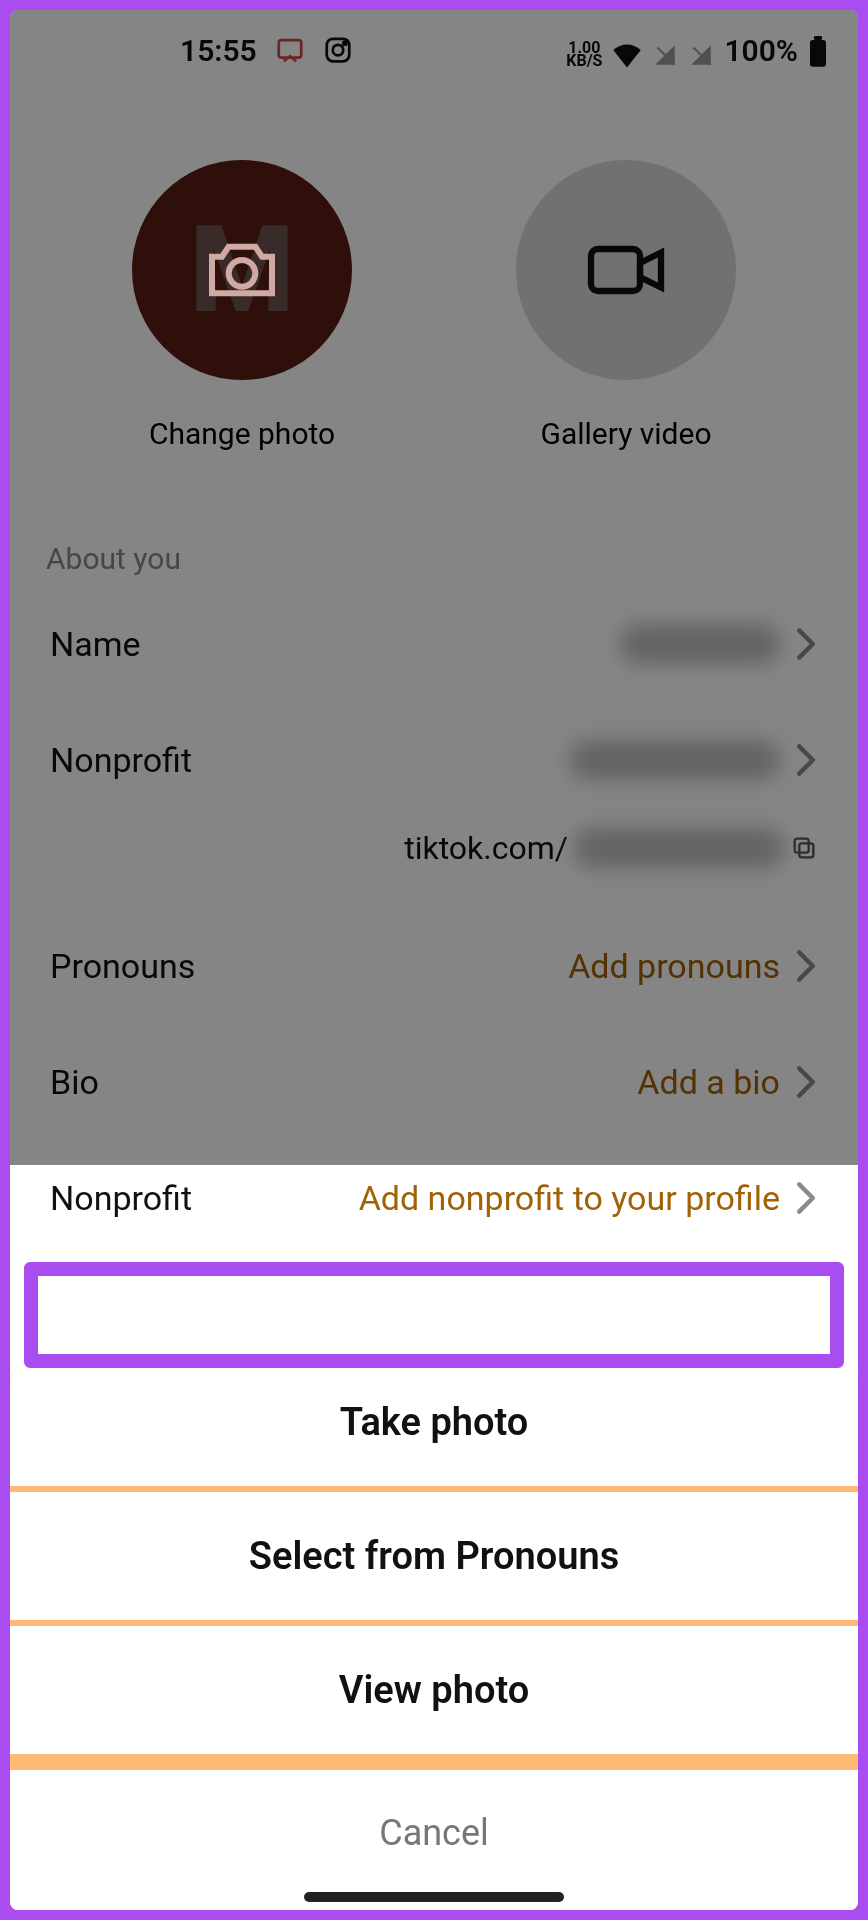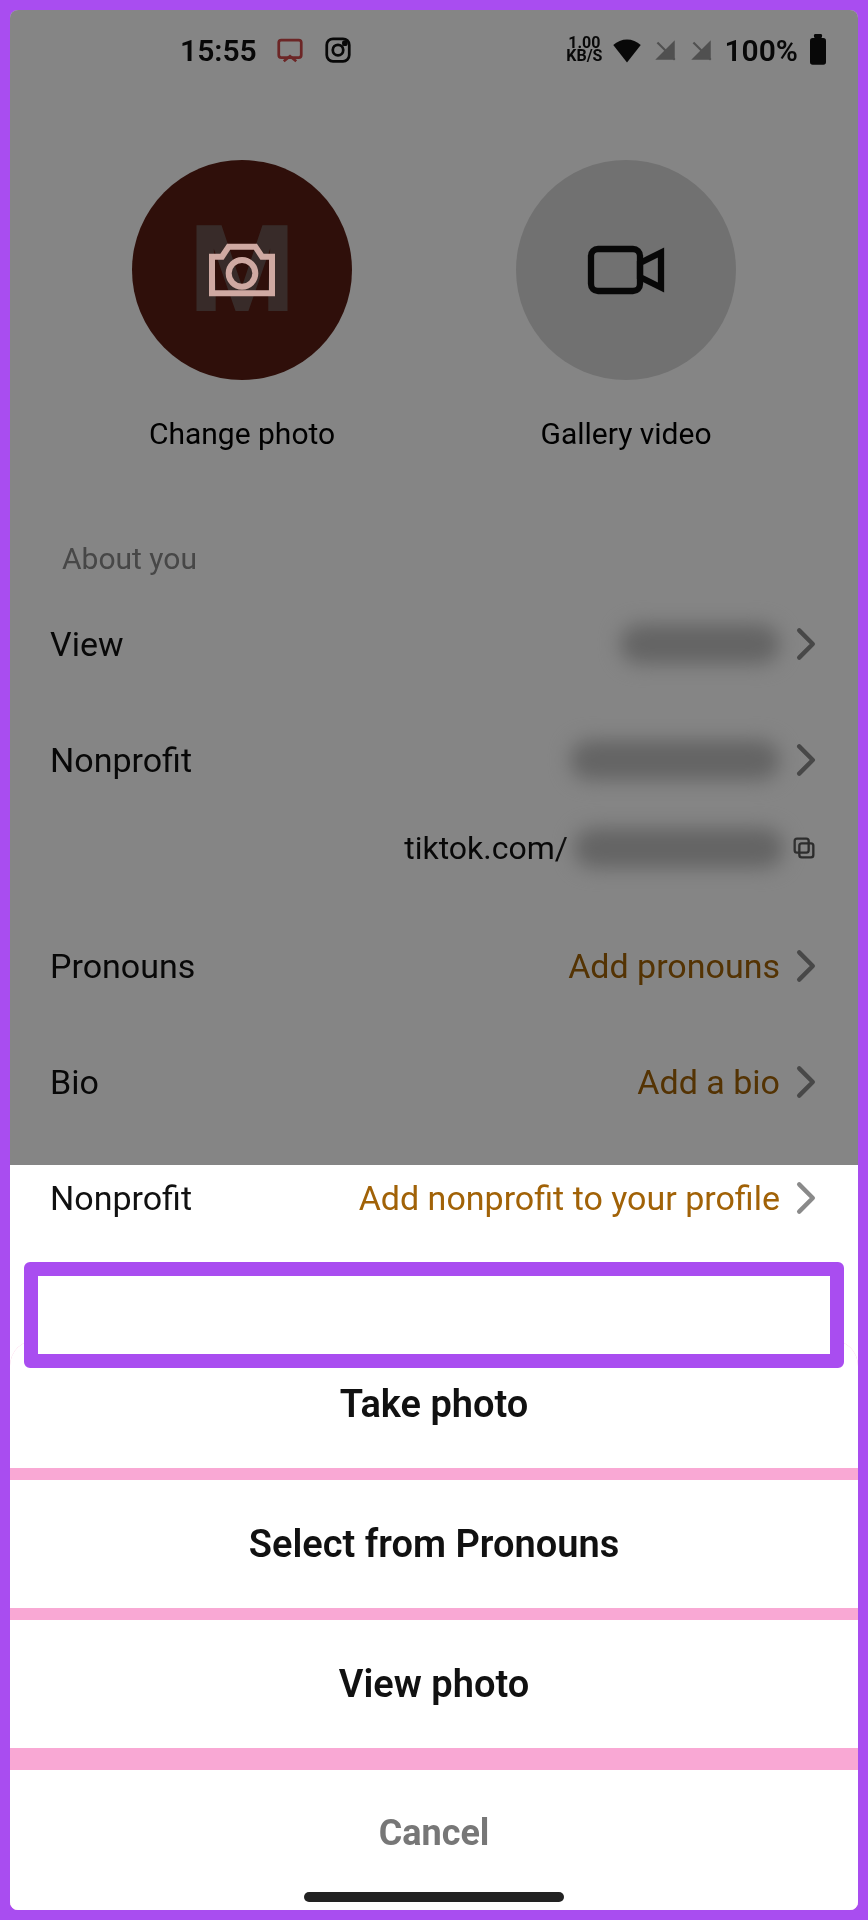--- a/index.html
+++ b/index.html
@@ -31,21 +31,21 @@
     display: flex;
     align-items: center;
     justify-content: space-between;
     padding: 0 30px 0 170px;
     font-size: 30px;
     font-weight: 600;
     color: #fff;
     gap: 11px;
   }
   .status-left { display: flex; align-items: center; gap: 18px; }
-  .status-right { display: flex; align-items: center; gap: 10px; }
+  .status-right { display: flex; align-items: flex-end; gap: 10px; }
   .status-icon { display: inline-flex; }
   .kbs { display:flex; flex-direction:column; align-items:center; line-height:0.8; font-size:16px; font-weight:700;}
   
   .header {
     height: 100px;
     display: flex;
     align-items: center;
     justify-content: center;
     position: relative;
   }
@@ -87,21 +87,21 @@
     font-size: 120px;
     font-weight: 800;
     color: rgba(120,120,120,0.6);
   }
   .media-label {
     font-size: 30px;
     color: #000;
   }
   
   .section-heading {
-    padding: 50px 40px 10px 52px;
+    padding: 50px 40px 10px 36px;
     font-size: 30px;
     color: #888;
   }
   
   .row {
     display: flex;
     align-items: center;
     justify-content: space-between;
     padding: 38px 40px;
   }
@@ -136,39 +136,39 @@
     gap: 6px;
     margin-left: 8px;
   }
   .link-text { font-size: 32px; color:#111; }
   
   .sheet {
     position: absolute;
     left: 0; right: 0; bottom: 0;
     display: flex;
     flex-direction: column;
-    gap: 12px;
-    background: #f9a8d4;
+    gap: 6px;
+    background: #fdba74;
     border-top-left-radius: 26px;
     border-top-right-radius: 26px;
     overflow: hidden;
   }
   .sheet-item {
     background: #fff;
     text-align: center;
     font-size: 38px;
     font-weight: 600;
     color: #111;
     padding: 42px 0;
   }
   .sheet-cancel {
     background: #fff;
     text-align: center;
     font-size: 36px;
-    font-weight: 700;
+    font-weight: 400;
     color: #777;
     padding: 42px 0 56px 0;
     margin-top: 10px;
   }
   .highlight-ring {
     position: absolute;
     border: 14px solid #a94df0;
     border-radius: 6px;
     pointer-events: none;
     z-index: 50;
@@ -260,21 +260,21 @@
               <polygon points="16 10 22 7 22 17 16 14"></polygon>
             </svg>
         </div>
         <div class="media-label">Gallery video</div>
       </div>
     </div>
 
     <div class="section-heading">About you</div>
 
     <div class="row">
-      <div class="row-label">View</div>
+      <div class="row-label">Name</div>
       <div class="row-value-wrap">
         <div class="blurred"></div>
         <span class="chevron">
             <svg width="24" height="34" viewBox="0 0 12 20" fill="none" stroke="#8a8a8a" stroke-width="2.6" stroke-linecap="round" stroke-linejoin="round">
               <polyline points="2 2 10 10 2 18"></polyline>
             </svg>
           </span>
       </div>
     </div>
 

